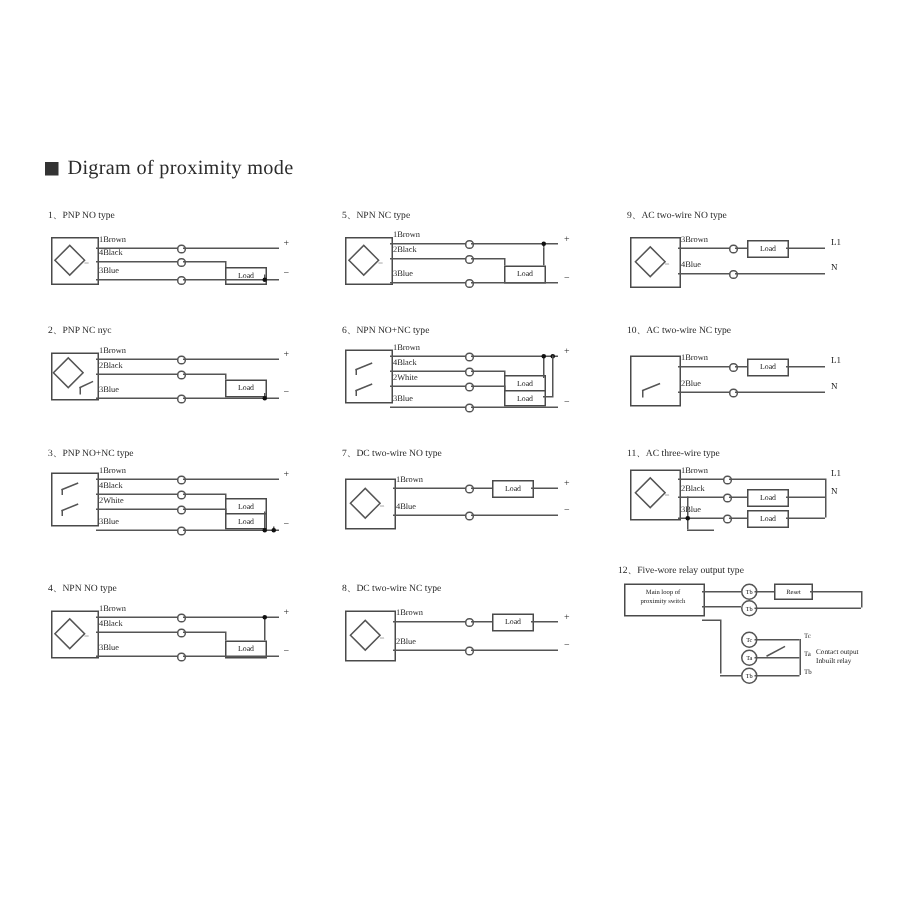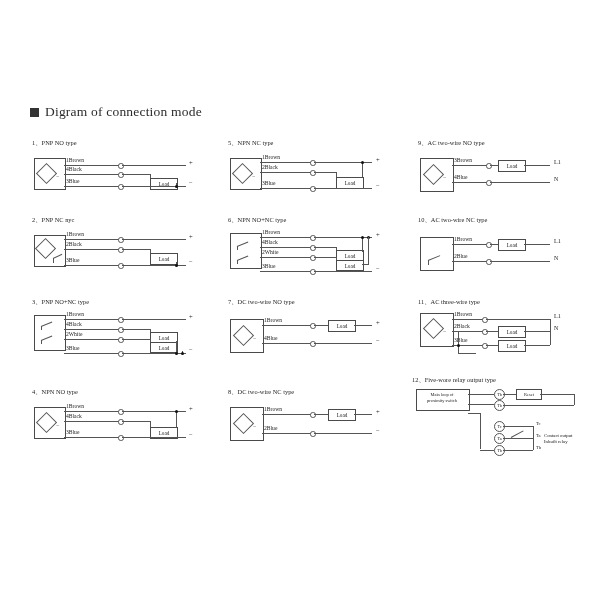--- a/index.html
+++ b/index.html
@@ -41,21 +41,21 @@
   .smallbox{position:absolute;border:1px solid #4a4a4a;background:#fff;display:flex;align-items:center;justify-content:center;font-size:4.4px;}
   .note{position:absolute;font-size:4.8px;line-height:1.3;color:#1a1a1a;font-family:"Liberation Serif",serif;}
 </style>
 </head>
 <body>
 
 <div id="page">
 
   <div class="title-row">
     <span class="title-sq"></span>
-    <span class="title-txt">Digram of connection mode</span>
+    <span class="title-txt">Digram of proximity mode</span>
   </div>
 
   <div class="cell" style="left:32px;top:139px;width:180px;height:62px;">
     <div class="cell-title">1、PNP NO type</div>
     <div class="cell-body" style="position:absolute;left:0;top:9px;width:180px;height:52px;">
       <div class="sensor" style="left:2px;top:10px;width:30px;height:30px;">
         <div class="diamond" style="left:4px;top:7px;"></div>
         <div class="dmark" style="left:21px;top:14px;">−</div>
       </div>
 

